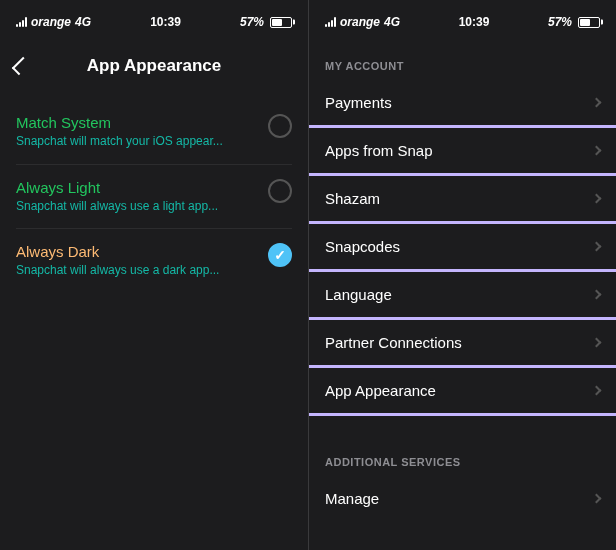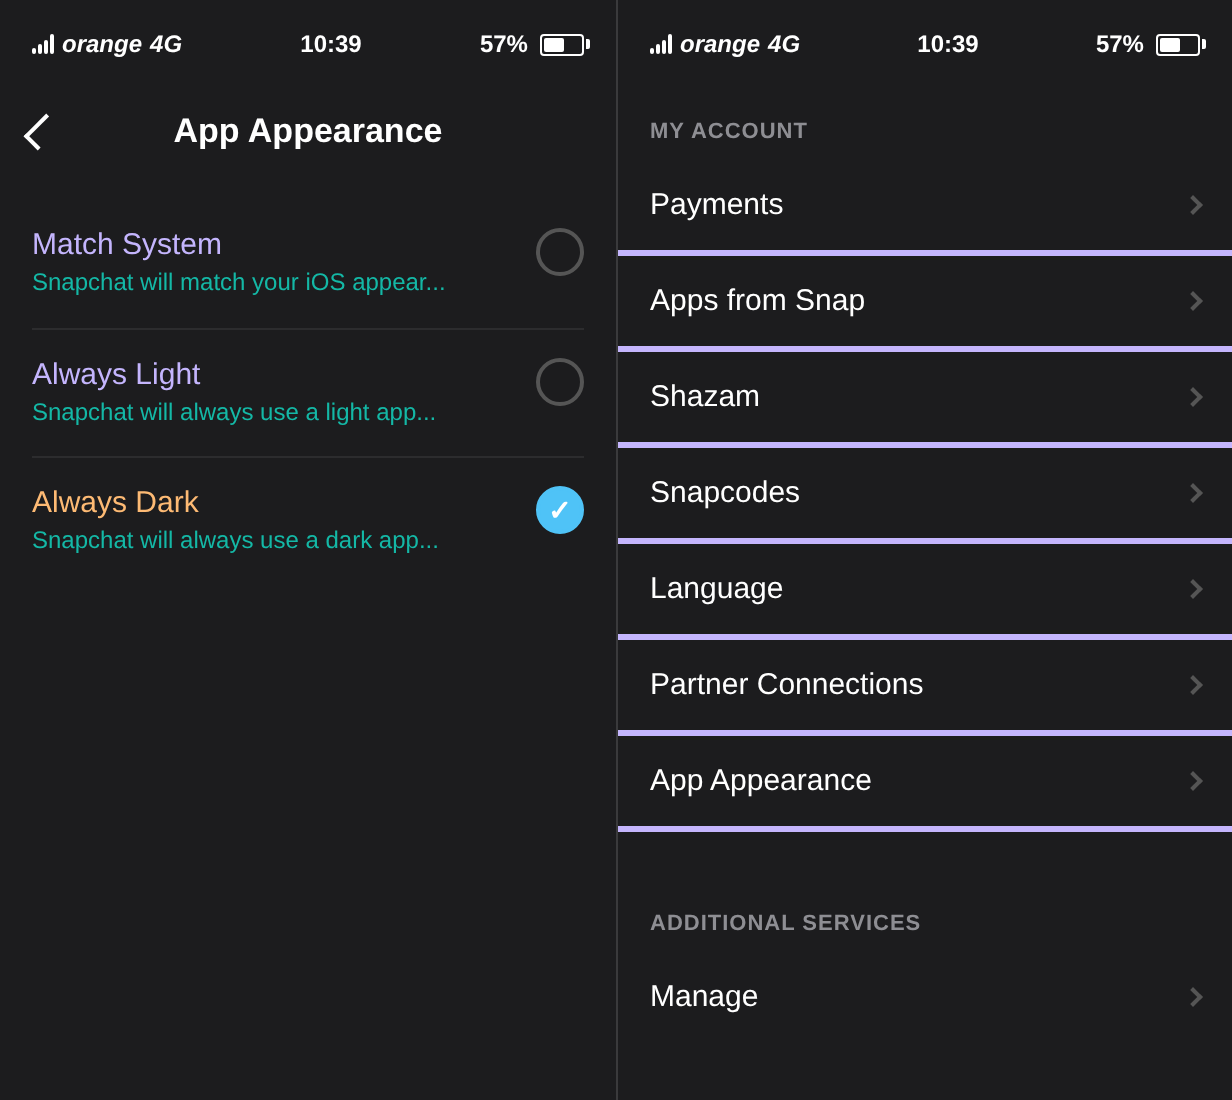--- a/index.html
+++ b/index.html
@@ -54,20 +54,21 @@
     .signal-bar {
       background: #ffffff;
       width: 2px;
       border-radius: 1px;
     }
 
     .status-right {
       display: flex;
       align-items: center;
       gap: 6px;
+      font-style: italic;
     }
 
     .battery-icon {
       width: 22px;
       height: 11px;
       border: 1.5px solid #ffffff;
       border-radius: 2px;
       position: relative;
       display: flex;
       align-items: center;
@@ -140,21 +141,21 @@
       cursor: pointer;
     }
 
     .option-text {
       flex: 1;
       padding-right: 12px;
     }
 
     .option-title {
       font-size: 15px;
-      color: #c4b5fd;
+      color: #22c55e;
       margin-bottom: 3px;
     }
 
     .option-title.active {
       color: #fdba74;
     }
 
     .option-subtitle {
       font-size: 12px;
       color: #14b8a6;

